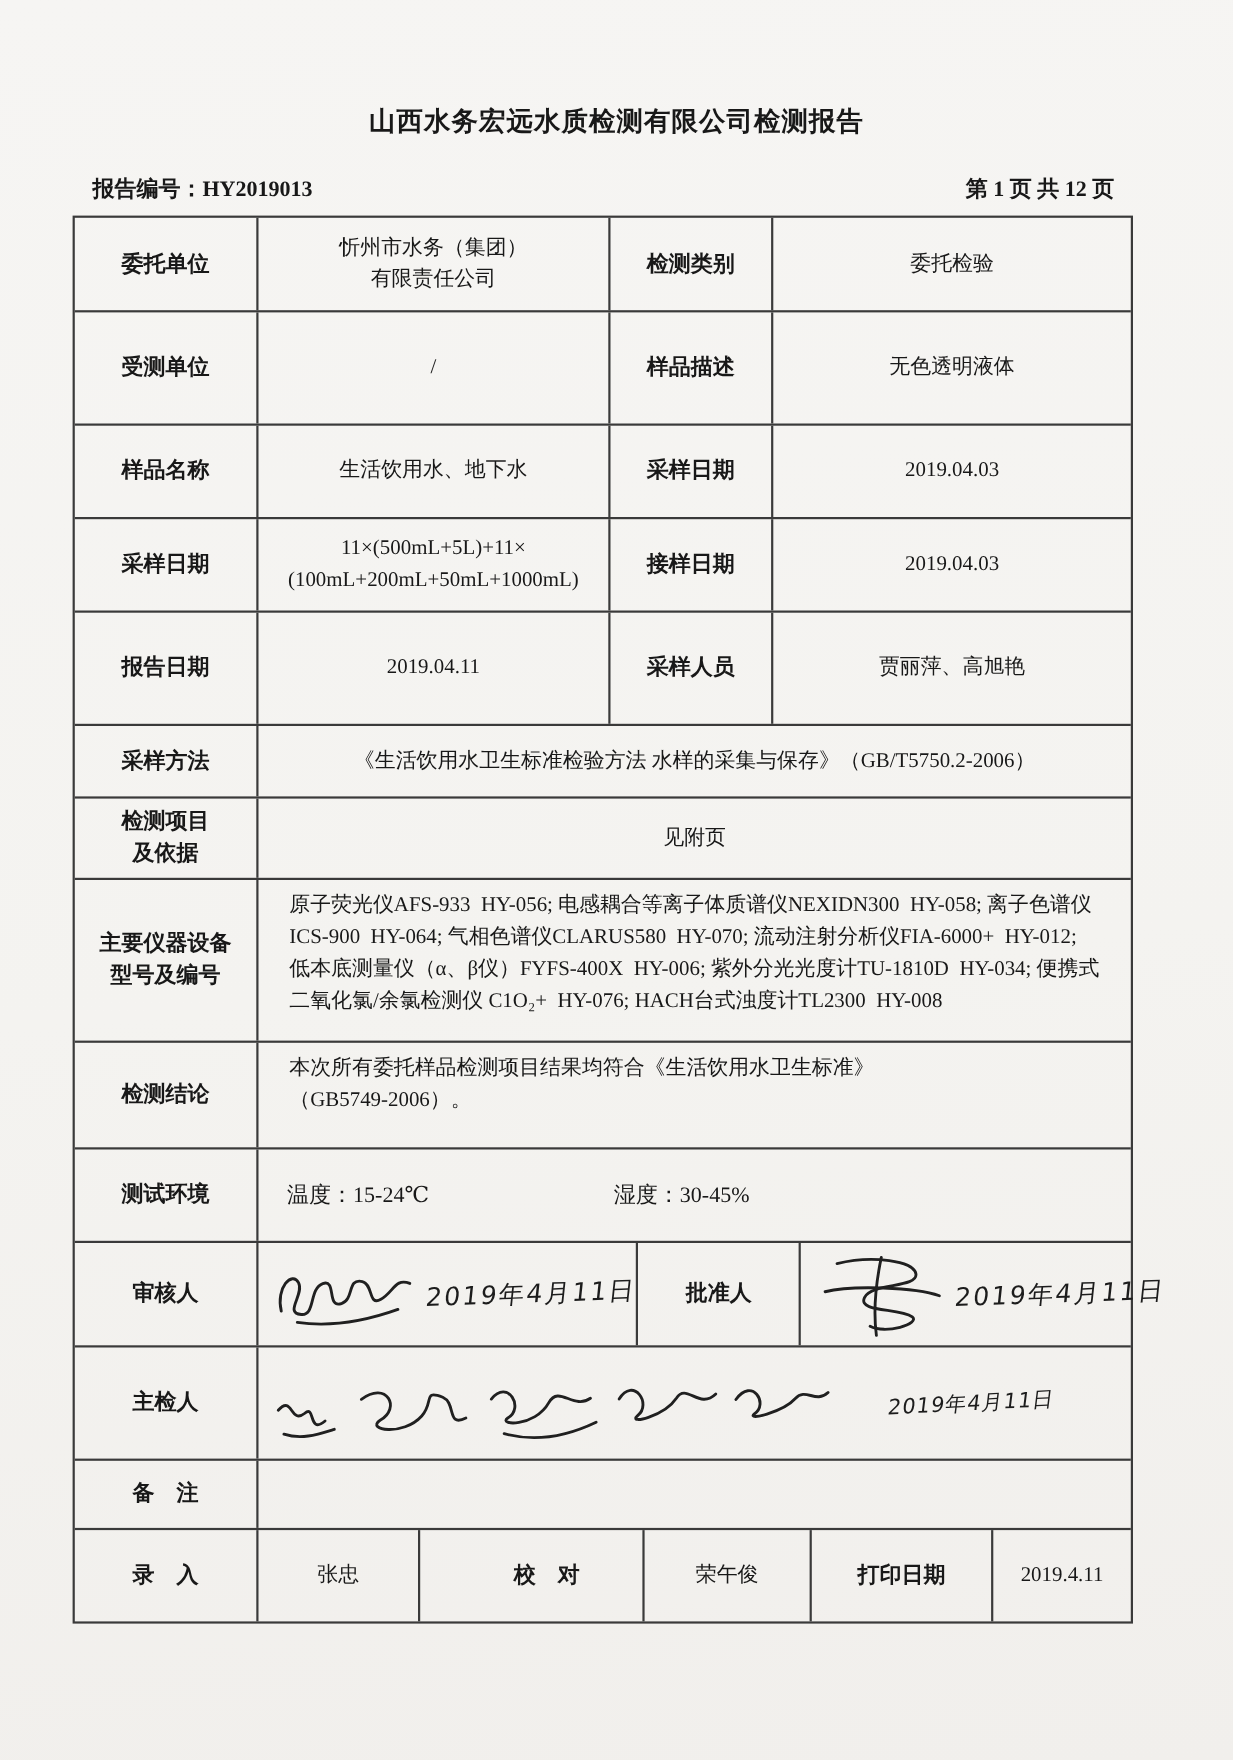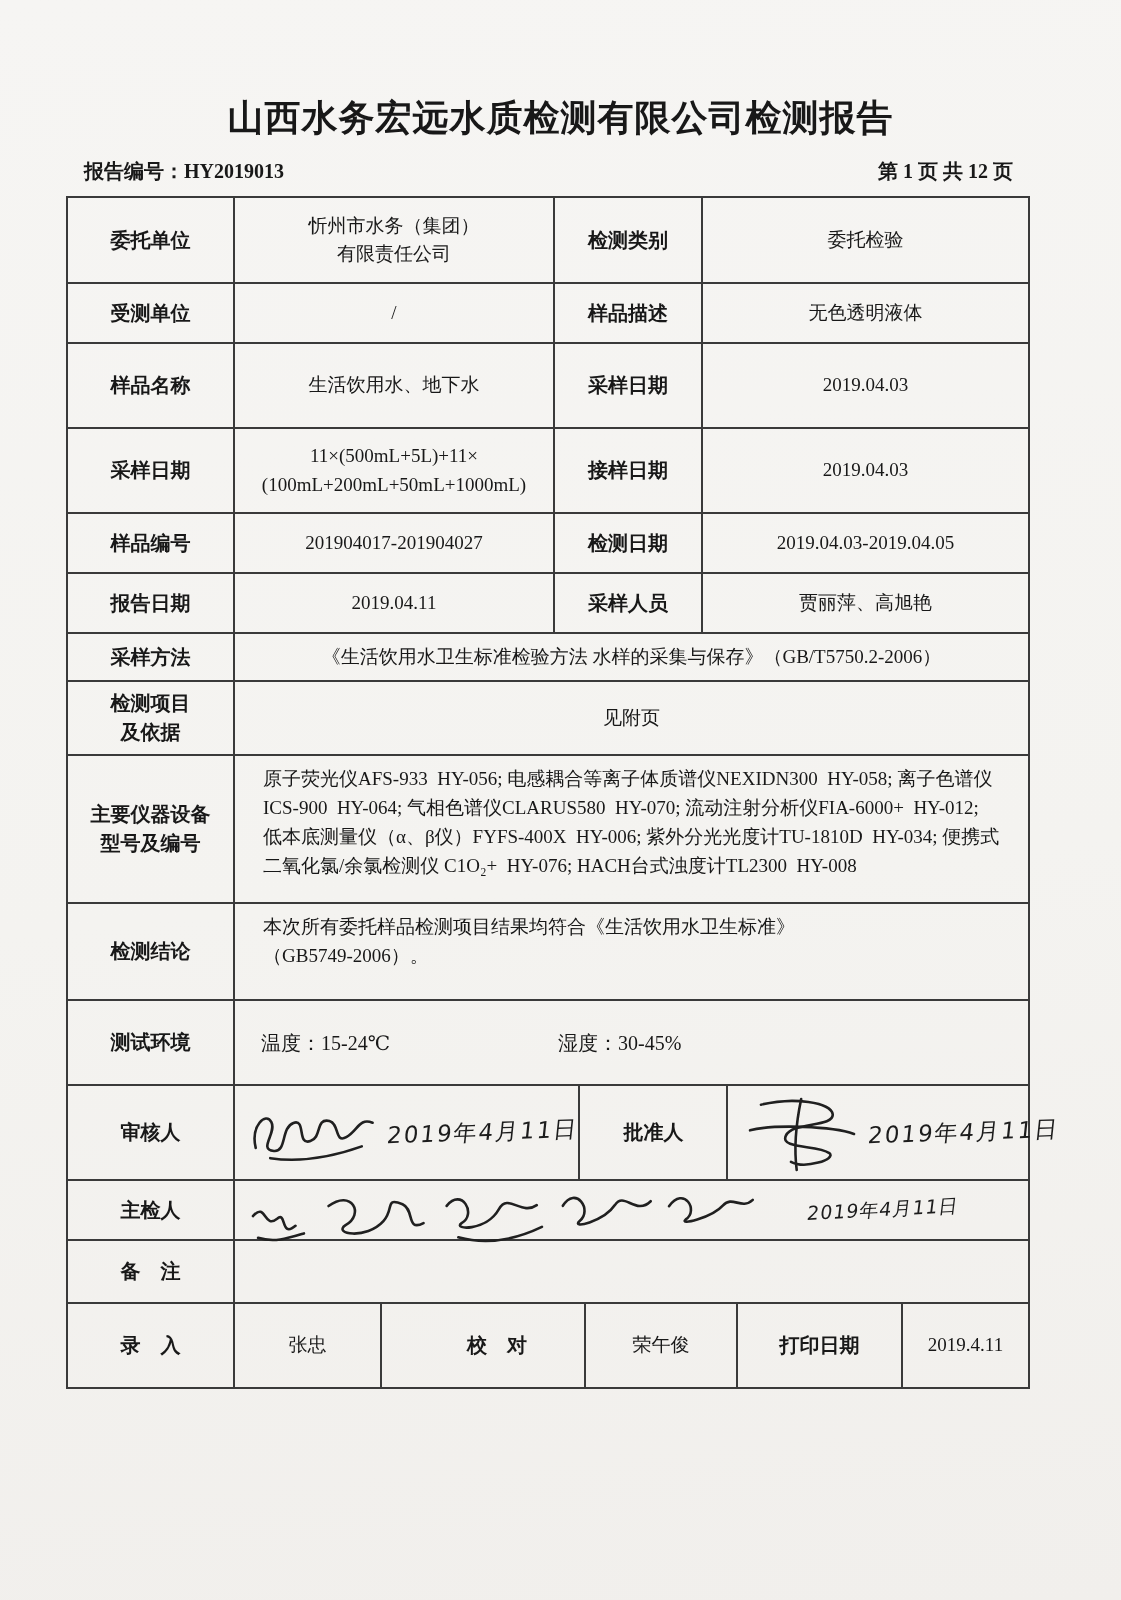--- a/index.html
+++ b/index.html
@@ -4,21 +4,21 @@
 <style>
   html,body { margin:0; padding:0; background:#e8e6e3; }
   .page {
     position:relative; width:1121px; height:1600px; margin:0 auto;
     background:linear-gradient(175deg,#f6f5f3 0%, #f4f3f0 55%, #f1efec 100%);
     font-family:"Liberation Serif","DejaVu Serif",serif;
     color:#181818; overflow:hidden;
   }
   .title {
     position:absolute; top:94px; left:0; width:100%;
-    text-align:center; font-size:36px; font-weight:700; letter-spacing:1px;
+    text-align:center; font-size:24px; font-weight:700; letter-spacing:1px;
   }
   .meta {
     position:absolute; top:158px; left:84px; right:108px;
     display:flex; justify-content:space-between; align-items:baseline;
     font-size:20px; font-weight:600;
   }
   .tbl {
     position:absolute; top:196px; left:66px; width:964px;
     border:2px solid #3a3a3a; box-sizing:border-box;
   }
@@ -29,21 +29,21 @@
     display:flex; align-items:center; justify-content:center;
     text-align:center; white-space:pre-line; overflow:hidden;
   }
   .cell:last-child { border-right:none; }
   .lab { font-size:20px; font-weight:600; line-height:1.45; }
   .val { font-size:19px; line-height:1.5; }
   .w1 { flex:0 0 167px; } .w2 { flex:0 0 320px; } .w3 { flex:0 0 148px; } .w4 { flex:1; }
   .wm { flex:1; }
   .b1 { flex:0 0 167px; } .b2 { flex:0 0 147px; } .b3 { flex:0 0 176px;margin-left:28px; }
   .b4 { flex:0 0 152px; } .b5 { flex:0 0 165px; } .b6 { flex:1; }
-  .h86{height:86px} .h80{height:60px} .h85{height:85px} .h66{height:48px}
+  .h86{height:86px} .h80{height:103px} .h85{height:85px} .h66{height:66px}
   .h74{height:74px} .h148{height:148px} .h97{height:97px} .h95{height:95px}
   .h63{height:63px} .h83{height:83px}
   .left-top {
     justify-content:flex-start; align-items:flex-start; text-align:left;
     padding:8px 28px; white-space:pre-wrap; line-height:29px;
   }
   .left-mid {
     justify-content:flex-start; align-items:center; text-align:left;
     padding:0 24px;
   }
@@ -97,26 +97,20 @@
     </div>
 
     <div class="row h85">
       <div class="cell w1 lab">采样日期</div>
       <div class="cell w2 val">11×(500mL+5L)+11×
 (100mL+200mL+50mL+1000mL)</div>
       <div class="cell w3 lab">接样日期</div>
       <div class="cell w4 val">2019.04.03</div>
     </div>
 
-    <div class="row h80">
-      <div class="cell w1 lab">样品编号</div>
-      <div class="cell w2 val">201904017-201904027</div>
-      <div class="cell w3 lab">检测日期</div>
-      <div class="cell w4 val">2019.04.03-2019.04.05</div>
-    </div>
 
     <div class="row h80">
       <div class="cell w1 lab">报告日期</div>
       <div class="cell w2 val">2019.04.11</div>
       <div class="cell w3 lab">采样人员</div>
       <div class="cell w4 val">贾丽萍、高旭艳</div>
     </div>
 
     <div class="row h66">
       <div class="cell w1 lab">采样方法</div>

